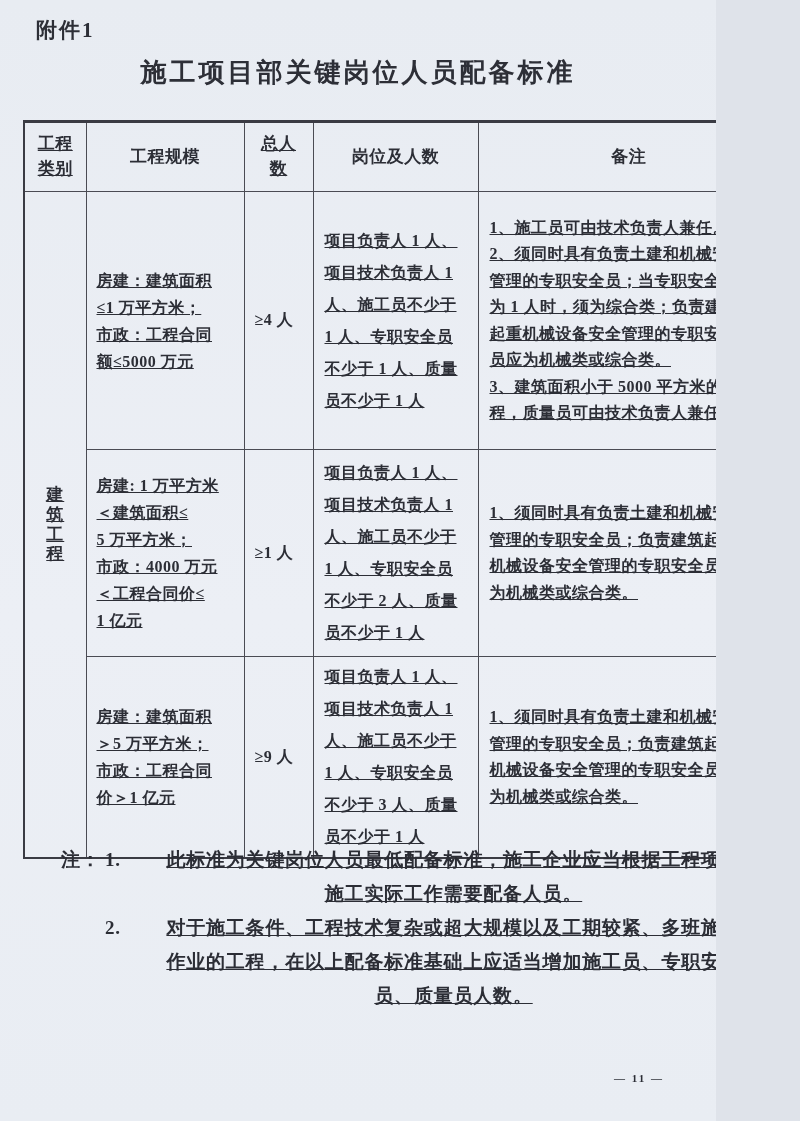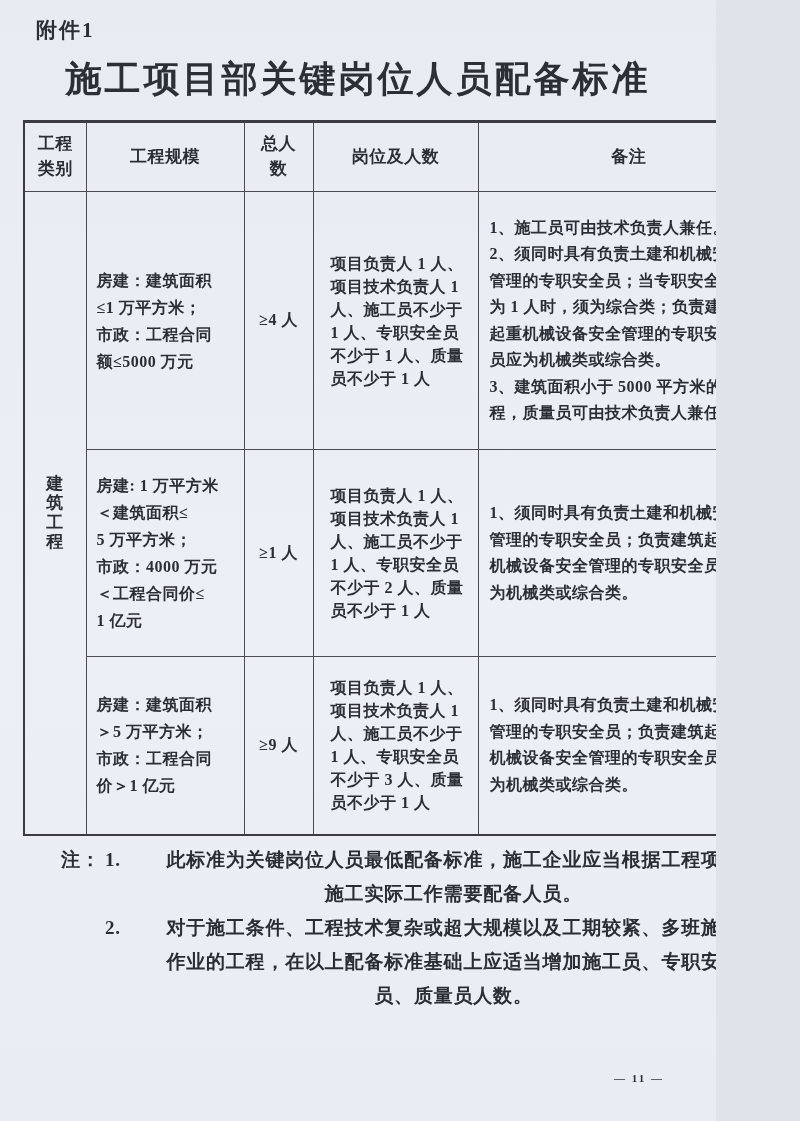--- a/index.html
+++ b/index.html
@@ -22,21 +22,21 @@
     font-size: 21px;
     font-weight: 600;
     letter-spacing: 2px;
   }
   .doc-title {
     position: absolute;
     left: 0;
     right: 0;
     top: 55px;
     text-align: center;
-    font-size: 36px;
+    font-size: 26px;
     font-weight: 700;
     letter-spacing: 3px;
   }
   table.doc-table {
     position: absolute;
     left: 23px;
     top: 120px;
     width: 756px;
     height: 713px;
     border-collapse: collapse;
@@ -52,30 +52,30 @@
     font-weight: 600;
     letter-spacing: 0.5px;
     color: #2c2e36;
     overflow: hidden;
   }
   .doc-table th {
     font-size: 17px;
     text-align: center;
     font-weight: 600;
   }
-  .pre { white-space: pre-line; }
+  .pre { white-space: pre-line; text-decoration: underline; }
   td.category-cell {
     text-align: center;
     line-height: 1.15;
     font-size: 17px;
     letter-spacing: 1px;
   }
   td.scale-cell { line-height: 27px; }
-  td.total-cell { text-align: center; }
-  td.positions-cell { line-height: 23px; padding-left: 17px; padding-right: 6px; }
+  td.total-cell { text-align: left; }
+  td.positions-cell { line-height: 32px; padding-left: 11px; padding-right: 6px; }
   td.remarks-cell { line-height: 26.5px; padding-left: 11px; padding-right: 16px; }
   thead th { line-height: 1.45; }
   .notes {
     position: absolute;
     left: 61px;
     top: 843px;
     width: 706px;
     display: flex;
     font-size: 19px;
     font-weight: 600;

